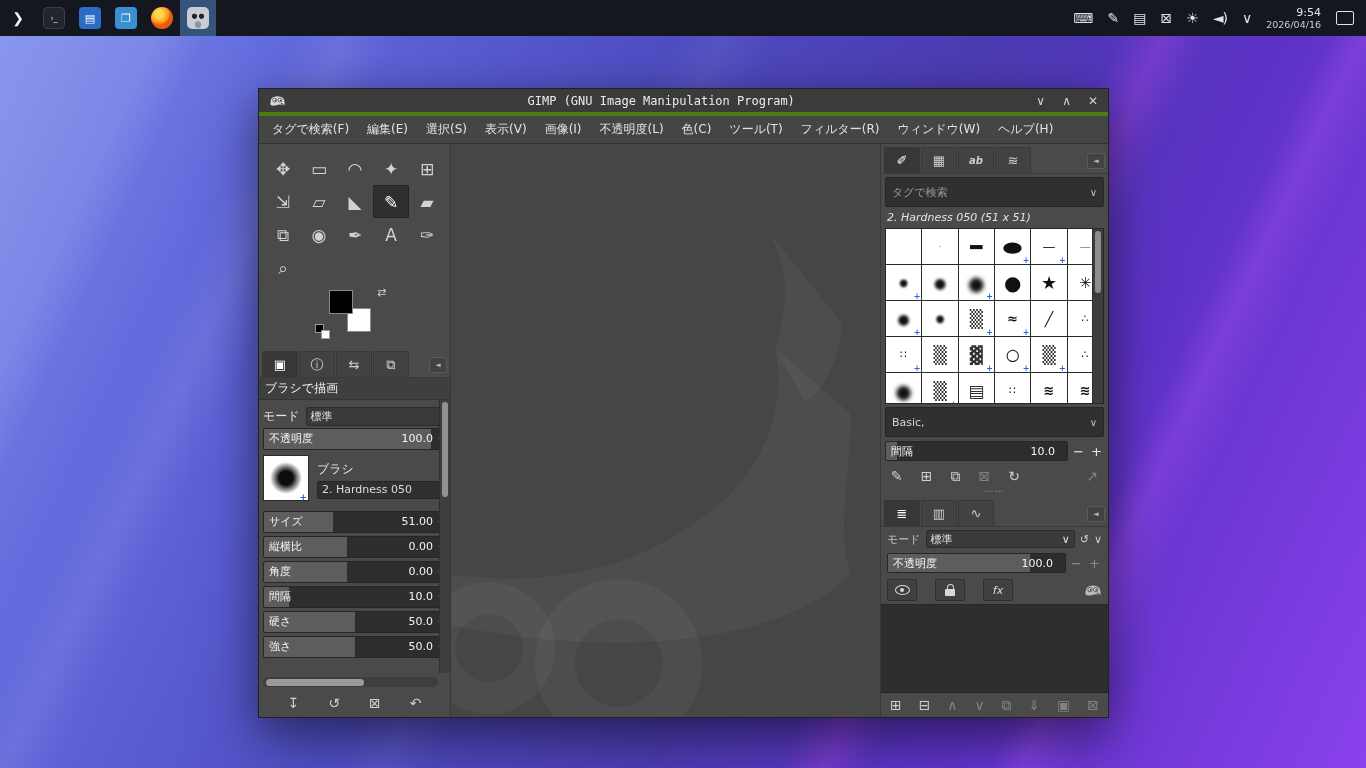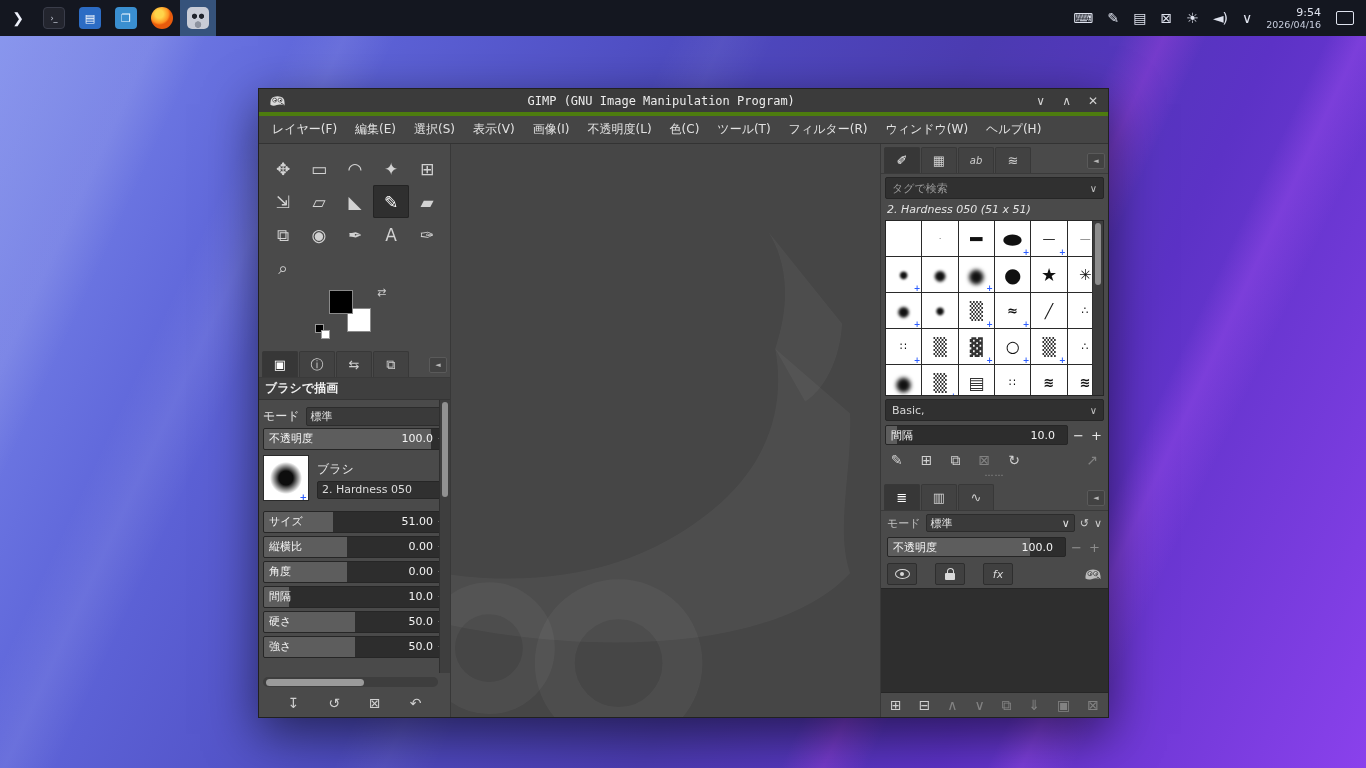--- a/index.html
+++ b/index.html
@@ -55,23 +55,23 @@
   .fg-swatch{position:absolute;left:70px;top:2px;width:24px;height:24px;background:#000;border:1px solid #8a8a8a;z-index:2;}
   .bg-swatch{position:absolute;left:88px;top:20px;width:24px;height:24px;background:#fff;border:1px solid #8a8a8a;}
   .swap-colors-icon{position:absolute;left:118px;top:-2px;font-size:11px;color:#ccc;}
   .default-colors-icon{position:absolute;left:56px;top:36px;width:12px;height:12px;}
   .default-colors-icon::before{content:"";position:absolute;left:0;top:0;width:7px;height:7px;background:#000;border:1px solid #999;}
   .default-colors-icon::after{content:"";position:absolute;right:-3px;bottom:-3px;width:7px;height:7px;background:#fff;border:1px solid #999;}
 
   .dock-tabs{display:flex;align-items:flex-end;height:30px;flex:0 0 30px;border-bottom:1px solid #3a3a3a;padding:0 3px;gap:1px;}
   .dock-tab{width:36px;height:26px;display:flex;align-items:center;justify-content:center;font-size:13px;color:#cfcfcf;background:#424242;border:1px solid #383838;border-bottom:none;border-radius:2px 2px 0 0;}
   .dock-tab.active{background:#373737;color:#fff;}
-  .dock-tab.txt{font-size:10px;font-style:italic;}
+  .dock-tab.txt{font-size:10px;font-style:italic;font-weight:bold;}
   .corner-btn{margin-left:auto;margin-bottom:4px;width:18px;height:16px;border:1px solid #5a5a5a;border-radius:2px;color:#b8b8b8;font-size:7px;display:flex;align-items:center;justify-content:center;background:#424242;}
-  .dock-title{flex:0 0 21px;line-height:21px;padding-left:6px;font-weight:bold;font-size:12px;color:#f2f2f2;background:#3f3f3f;border-bottom:1px solid #343434;}
+  .dock-title{flex:0 0 21px;line-height:21px;padding-left:6px;font-weight:normal;font-size:12px;color:#f2f2f2;background:#3f3f3f;border-bottom:1px solid #343434;}
 
   .opt-area{position:relative;padding:4px 4px 0 4px;flex:1;min-height:0;overflow:hidden;}
   .row-mode{height:24px;display:flex;align-items:center;gap:6px;}
   .row-mode .lab{font-size:12px;color:#e2e2e2;white-space:nowrap;}
   .mode-dd{flex:1;height:19px;background:#3a3a3a;border:1px solid #2c2c2c;border-radius:2px;font-size:11px;color:#e0e0e0;padding:1px 4px;overflow:hidden;white-space:nowrap;}
   .gslider{position:relative;height:22px;background:#2d2d2d;border:1px solid #262626;border-radius:2px;overflow:hidden;margin-bottom:3px;}
   .gslider .fill{position:absolute;left:0;top:0;bottom:0;background:#5d5d5d;}
   .gslider .lab{position:absolute;left:5px;top:0;line-height:20px;font-size:11px;color:#f4f4f4;z-index:1;white-space:nowrap;}
   .gslider .val{position:absolute;right:12px;top:0;line-height:20px;font-size:11px;color:#f4f4f4;z-index:1;}
   .gslider .spin{position:absolute;right:2px;top:0;line-height:20px;font-size:8px;color:#aaa;z-index:1;}
@@ -88,21 +88,21 @@
   .hscroll .thumb{position:absolute;left:3px;top:1.5px;bottom:1.5px;width:56%;background:#9b9b9b;border-radius:4px;}
   .opt-actions{flex:0 0 28px;display:flex;align-items:center;justify-content:space-around;padding:0 14px;}
   .act{font-size:14px;color:#d0d0d0;}
 
   
   .canvas-col{flex:1;background:#464646;position:relative;overflow:hidden;}
   .wilber-mark{position:absolute;left:0;top:0;width:100%;height:100%;}
 
   
   .right-col{flex:0 0 228px;background:#4a4a4a;border-left:1px solid #383838;display:flex;flex-direction:column;min-height:0;}
-  .inset-row{height:22px;margin:3px 4px 1px 4px;background:#303030;border:1px solid #262626;border-radius:2px;display:flex;align-items:center;padding:0 6px;font-size:11px;}
+  .inset-row{height:30px;margin:3px 4px 1px 4px;background:#303030;border:1px solid #262626;border-radius:2px;display:flex;align-items:center;padding:0 6px;font-size:11px;}
   .inset-row .ph{color:#9c9c9c;flex:1;overflow:hidden;white-space:nowrap;}
   .inset-row .tagtxt{color:#d6d6d6;flex:1;overflow:hidden;white-space:nowrap;}
   .inset-row .chev{color:#c0c0c0;font-size:10px;}
   .brush-info{height:20px;line-height:20px;padding-left:6px;font-size:11px;font-style:italic;color:#e4e4e4;white-space:nowrap;overflow:hidden;}
   .brush-grid-wrap{position:relative;margin:0 4px;height:176px;flex:0 0 176px;overflow:hidden;background:#2a2a2a;border:1px solid #262626;}
   .brush-grid{display:grid;grid-template-columns:repeat(6,1fr);grid-auto-rows:35px;gap:1px;}
   .bcell{background:#fff;position:relative;display:flex;align-items:center;justify-content:center;color:#111;overflow:hidden;}
   .bplus{position:absolute;right:1px;bottom:-1px;font-size:8px;color:#2a5cff;font-weight:bold;}
   .c-blank{font-size:0;}
   .c-dot{font-size:7px;}
@@ -224,21 +224,21 @@
       <span class="win-title">GIMP (GNU Image Manipulation Program)</span>
       <span class="win-controls">
         <span class="win-ctrl">∨</span>
         <span class="win-ctrl">∧</span>
         <span class="win-ctrl">✕</span>
       </span>
     </div>
 
     <div class="menubar">
 
-        <span class="menu-item">レイヤー(F)</span>
+        <span class="menu-item">タグで検索(F)</span>
 
         <span class="menu-item">編集(E)</span>
 
         <span class="menu-item">選択(S)</span>
 
         <span class="menu-item">表示(V)</span>
 
         <span class="menu-item">画像(I)</span>
 
         <span class="menu-item">不透明度(L)</span>

